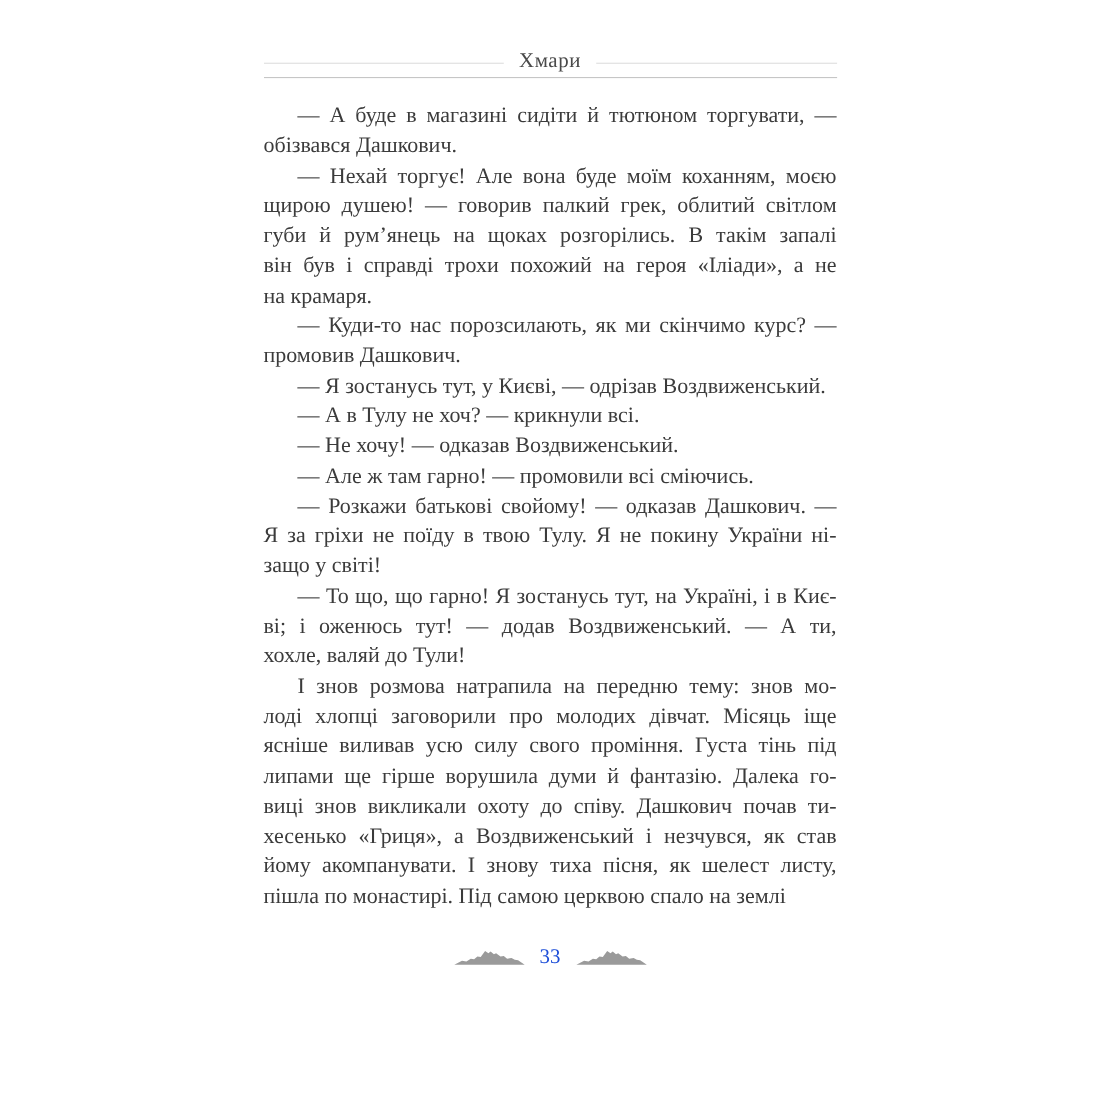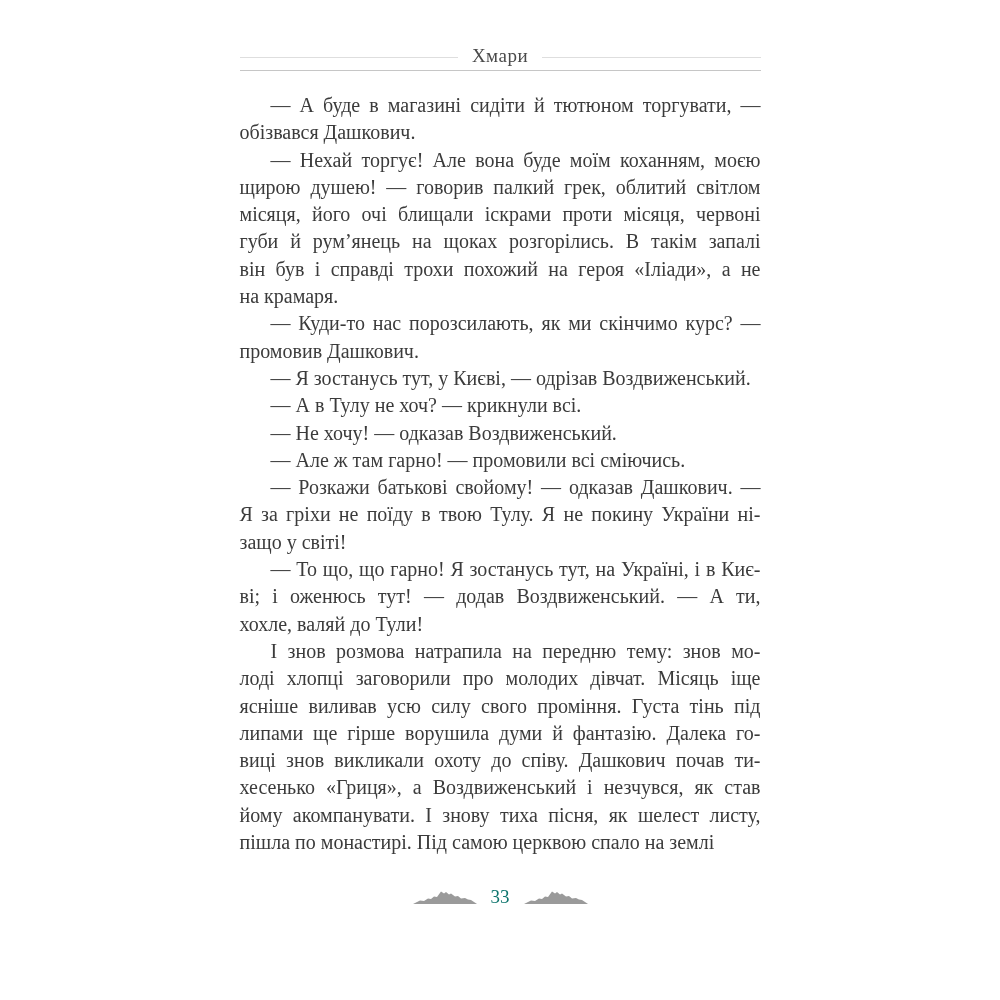--- a/index.html
+++ b/index.html
@@ -58,21 +58,21 @@
   .footer {
     margin-top: 31px;
     display: flex;
     align-items: center;
     justify-content: center;
     gap: 13px;
   }
   .cloud-ornament { display: block; }
   .page-number {
     font-size: 19px;
-    color: #0f766e;
+    color: #1d4ed8;
     line-height: 1;
   }
 </style>
 </head>
 <body>
 
 <div class="page">
   <div class="content">
 
     <header>
@@ -86,21 +86,20 @@
 
     <main class="body-text">
 
     <div class="para">
           <div class="line first">— А буде в магазині сидіти й тютюном торгувати, —</div>
           <div class="line last">обізвався Дашкович.</div>
         </div>
         <div class="para">
           <div class="line first">— Нехай торгує! Але вона буде моїм коханням, моєю</div>
           <div class="line">щирою душею! — говорив палкий грек, облитий світлом</div>
-          <div class="line">місяця, його очі блищали іскрами проти місяця, червоні</div>
           <div class="line">губи й рум’янець на щоках розгорілись. В такім запалі</div>
           <div class="line">він був і справді трохи похожий на героя «Іліади», а не</div>
           <div class="line last">на крамаря.</div>
         </div>
         <div class="para">
           <div class="line first">— Куди-то нас порозсилають, як ми скінчимо курс? —</div>
           <div class="line last">промовив Дашкович.</div>
         </div>
         <div class="para">
           <div class="line first last">— Я зостанусь тут, у Києві, — одрізав Воздвиженський.</div>

